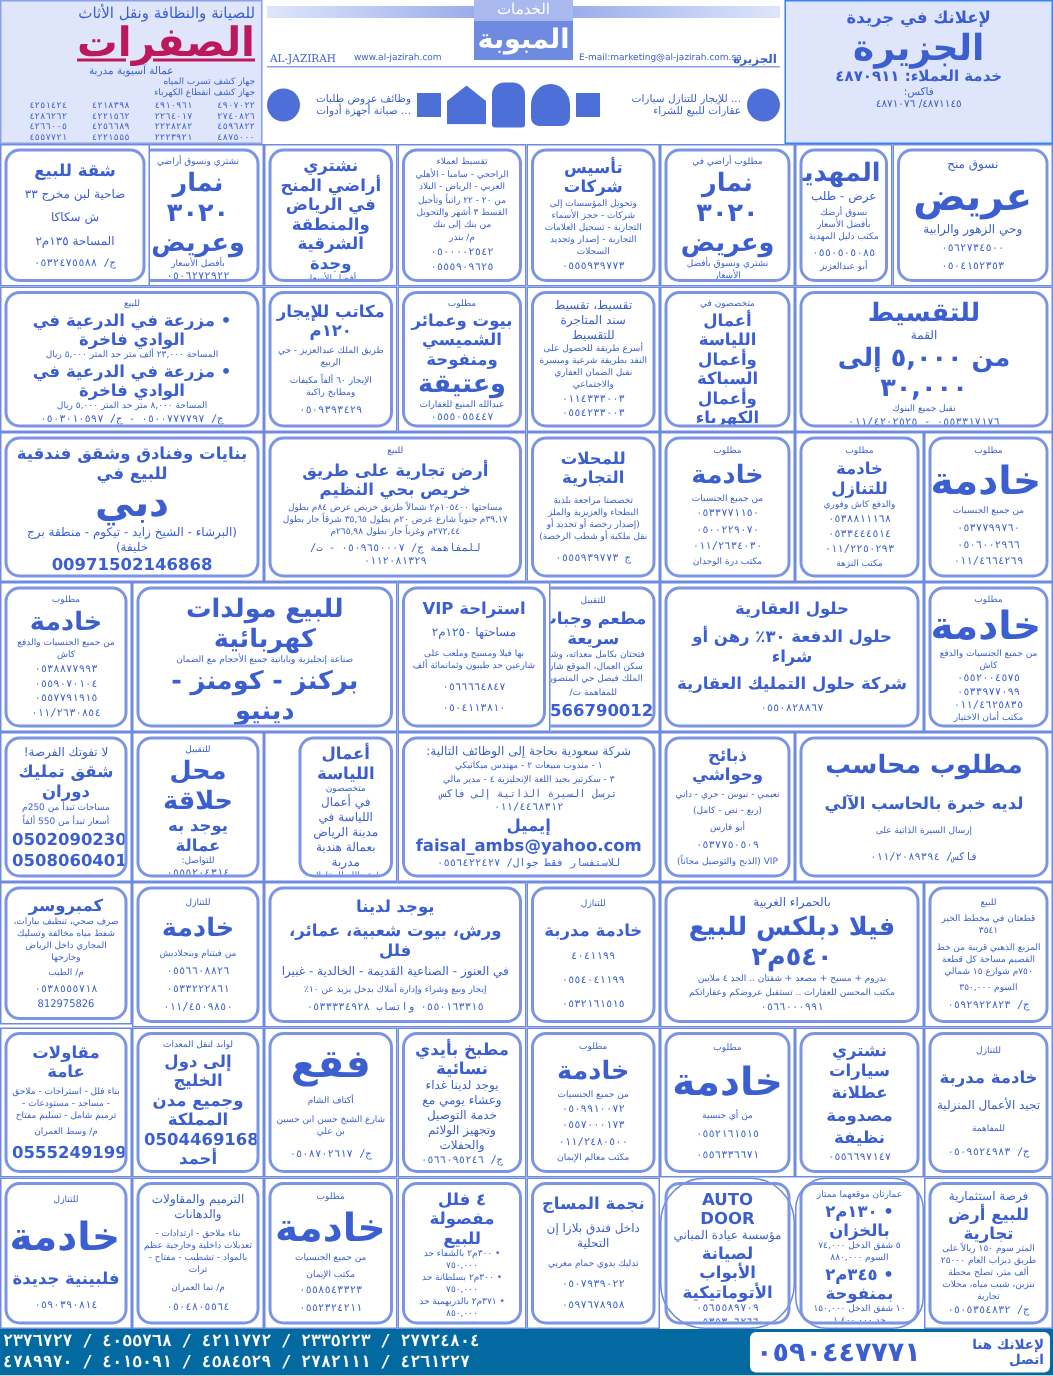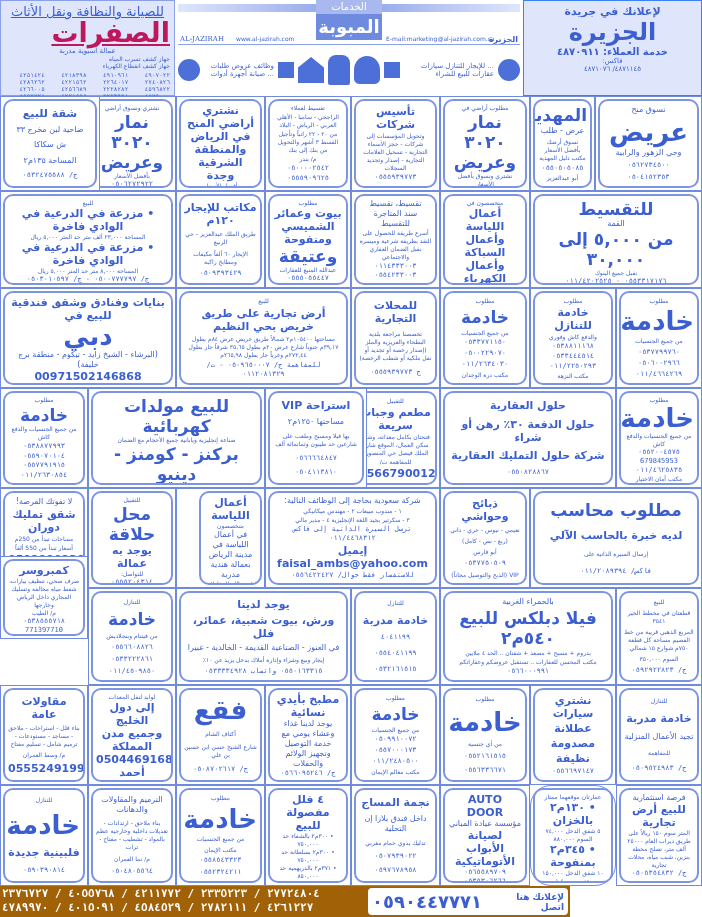--- a/index.html
+++ b/index.html
@@ -6,21 +6,21 @@
   html, body { width: 702px; height: 917px; background: #fff; overflow: hidden; }
   body { font-family: "DejaVu Sans", sans-serif; color: #3b5fd0; position: relative; }
   .page { position: absolute; left: 0; top: 0; width: 702px; height: 917px; background: #fff; }
 
   
   .hdr { position: absolute; top: 0; height: 96px; }
   .hdr-left { left: 0; width: 175px; background: #dfe6fb; border: 1px solid #8aa0e8; padding: 3px 4px; direction: rtl; }
   .hdr-mid { left: 178px; width: 342px; }
   .hdr-right { left: 523px; width: 179px; background: #dfe6fb; border: 1px solid #3b82f6; padding: 4px; direction: rtl; text-align: center; }
 
-  .sf-tag { font-size: 13px; text-align: center; color: #3b5fd0; text-decoration: underline; }
+  .sf-tag { font-size: 10px; text-align: right; color: #3b5fd0; }
   .sf-name { font-size: 27px; font-weight: bold; color: #be185d; text-align: right; line-height: 28px; text-decoration: underline; }
   .sf-sub { font-size: 7px; text-align: center; }
   .sf-bul { font-size: 6px; text-align: right; }
   .sf-grid { display: grid; grid-template-columns: repeat(4, 1fr); gap: 0 2px; font-size: 6px; font-family: "DejaVu Sans Mono", monospace; margin-top: 2px; line-height: 7px; }
   .sf-web { font-size: 8px; font-family: "DejaVu Serif", serif; color: #3b5fd0; letter-spacing: 1px; margin-top: 2px; direction: ltr; text-align: left; }
 
   .mid-bar { position: absolute; top: 4px; left: 0; width: 342px; height: 8px; background: linear-gradient(90deg,#dfe6fb,#8aa0e8,#dfe6fb); }
   .mid-logo { position: absolute; left: 138px; top: 0; width: 66px; height: 40px; background: #6f8be0; color: #fff; text-align: center; }
   .mid-logo .l1 { font-size: 10px; line-height: 14px; background: #a9b8ee; }
   .mid-logo .l2 { font-size: 18px; font-weight: bold; line-height: 26px; }
@@ -44,21 +44,21 @@
   .ad-inner { width: 100%; height: 100%; border: 2px solid #7b95e4; border-radius: 10px; padding: 3px 3px; direction: rtl; text-align: center; display: flex; flex-direction: column; justify-content: space-around; overflow: hidden; color: #3b5fd0; }
   .ad-inner .s { font-size: 6px; line-height: 8px; }
   .ad-inner .m { font-size: 8px; line-height: 10px; }
   .ad-inner .t { font-size: 11px; font-weight: bold; line-height: 13px; }
   .ad-inner .b { font-size: 17px; font-weight: bold; line-height: 20px; }
   .ad-inner .xb { font-size: 26px; font-weight: bold; line-height: 28px; }
   .ad-inner .ph { font-size: 7px; font-family: "DejaVu Sans Mono", monospace; line-height: 9px; direction: ltr; }
   .ad-inner .phb { font-size: 11px; font-weight: bold; font-family: "DejaVu Sans", sans-serif; line-height: 13px; direction: ltr; }
 
   
-  .foot { position: absolute; left: 0; top: 886px; width: 570px; height: 31px; background: #a16207; color: #fff; }
+  .foot { position: absolute; left: 0; top: 886px; width: 702px; height: 31px; background: #0369a1; color: #fff; }
   .foot-nums { position: absolute; left: 2px; top: 1px; width: 488px; font-size: 11px; font-weight: bold; line-height: 14px; direction: ltr; font-family: "DejaVu Sans Mono", monospace; letter-spacing: 1px; }
   .foot-cta { position: absolute; right: 2px; top: 2px; width: 200px; height: 27px; background: #fff; border-radius: 4px; display: flex; align-items: center; justify-content: space-between; padding: 0 4px; color: #3b5fd0; direction: rtl; }
   .foot-cta .lbl { font-size: 9px; font-weight: bold; line-height: 10px; text-align: right; }
   .foot-cta .num { font-size: 18px; font-weight: bold; direction: ltr; }
 </style>
 </head>
 <body>
 
 <div class="page">
 
@@ -301,21 +301,21 @@
           <div class="m">(البرشاء - الشيخ زايد - تيكوم - منطقة برج خليفة)</div>
           <div class="phb">00971502146868</div>
         </div>
       </div>
       <div class="ad" style="left: 616px; top: 388px; width: 86px; height: 100px;">
         <div class="ad-inner">
           <div class="s">مطلوب</div>
           <div class="xb">خادمة</div>
           <div class="s">من جميع الجنسيات والدفع كاش</div>
           <div class="ph">٠٥٥٢٠٠٤٥٧٥</div>
-          <div class="ph">679845953</div>
+          <div class="ph">٠٥٣٣٩٧٧٠٩٩</div>
           <div class="ph">٠١١/٤٦٢٥٨٣٥</div>
           <div class="s">مكتب أمان الاختيار</div>
         </div>
       </div>
       <div class="ad" style="left: 440px; top: 388px; width: 176px; height: 100px;">
         <div class="ad-inner">
           <div class="t">حلول العقارية</div>
           <div class="t">حلول الدفعة ٣٠٪ رهن أو شراء</div>
           <div class="t">شركة حلول التمليك العقارية</div>
           <div class="ph">٠٥٥٠٨٢٨٨٦٧</div>
@@ -454,27 +454,27 @@
       <div class="ad" style="left: 88px; top: 588px; width: 88px; height: 97px;">
         <div class="ad-inner">
           <div class="s">للتنازل</div>
           <div class="b">خادمة</div>
           <div class="s">من فيتنام وبنجلاديش</div>
           <div class="ph">٠٥٥٦٦٠٨٨٢٦</div>
           <div class="ph">٠٥٣٣٢٢٢٨٦١</div>
           <div class="ph">٠١١/٤٥٠٩٨٥٠</div>
         </div>
       </div>
-      <div class="ad" style="left: 0px; top: 556px; width: 88px; height: 83px;">
+      <div class="ad" style="left: 0px; top: 588px; width: 88px; height: 95px;">
         <div class="ad-inner">
           <div class="t">كمبروسر</div>
           <div class="s">صرف صحي، تنظيف بيارات، شفط مياه مخالفة وتسليك المجاري داخل الرياض وخارجها</div>
           <div class="s">م/ الطيب</div>
           <div class="ph">٠٥٣٨٥٥٥٧١٨</div>
-          <div class="ph">771397710</div>
+          <div class="ph">812975826</div>
         </div>
       </div>
       <div class="ad" style="left: 616px; top: 685px; width: 86px; height: 100px;">
         <div class="ad-inner">
           <div class="s">للتنازل</div>
           <div class="t">خادمة مدربة</div>
           <div class="m">تجيد الأعمال المنزلية</div>
           <div class="s">للمفاهمة</div>
           <div class="ph">ج/ ٠٥٠٩٥٢٤٩٨٣</div>
         </div>
@@ -550,21 +550,21 @@
       </div>
       <div class="ad" style="left: 530px; top: 785px; width: 86px; height: 101px; border-radius: 21px;">
         <div class="ad-inner">
           <div class="s">عمارتان موقعهما ممتاز</div>
           <div class="t">• ١٣٠م٢ بالخزان</div>
           <div class="s">٥ شقق الدخل ٧٤,٠٠٠ السوم ٨٨٠,٠٠٠</div>
           <div class="t">• ٣٤٥م٢ بمنفوحة</div>
           <div class="s">١٠ شقق الدخل ١٥٠,٠٠٠ حد ١,٤٠٠,٠٠٠</div>
         </div>
       </div>
-      <div class="ad" style="left: 440px; top: 785px; width: 90px; height: 101px;">
+      <div class="ad" style="left: 440px; top: 785px; width: 90px; height: 101px; border-radius: 30px;">
         <div class="ad-inner">
           <div class="phb">AUTO DOOR</div>
           <div class="m">مؤسسة عيادة المباني</div>
           <div class="t">لصيانة الأبواب الأتوماتيكية</div>
           <div class="ph">٠٥٦٥٥٨٩٧٠٩</div>
           <div class="ph">٠٥٣٥٣٠٦٢٦٦</div>
         </div>
       </div>
       <div class="ad" style="left: 351px; top: 785px; width: 89px; height: 101px;">
         <div class="ad-inner">

